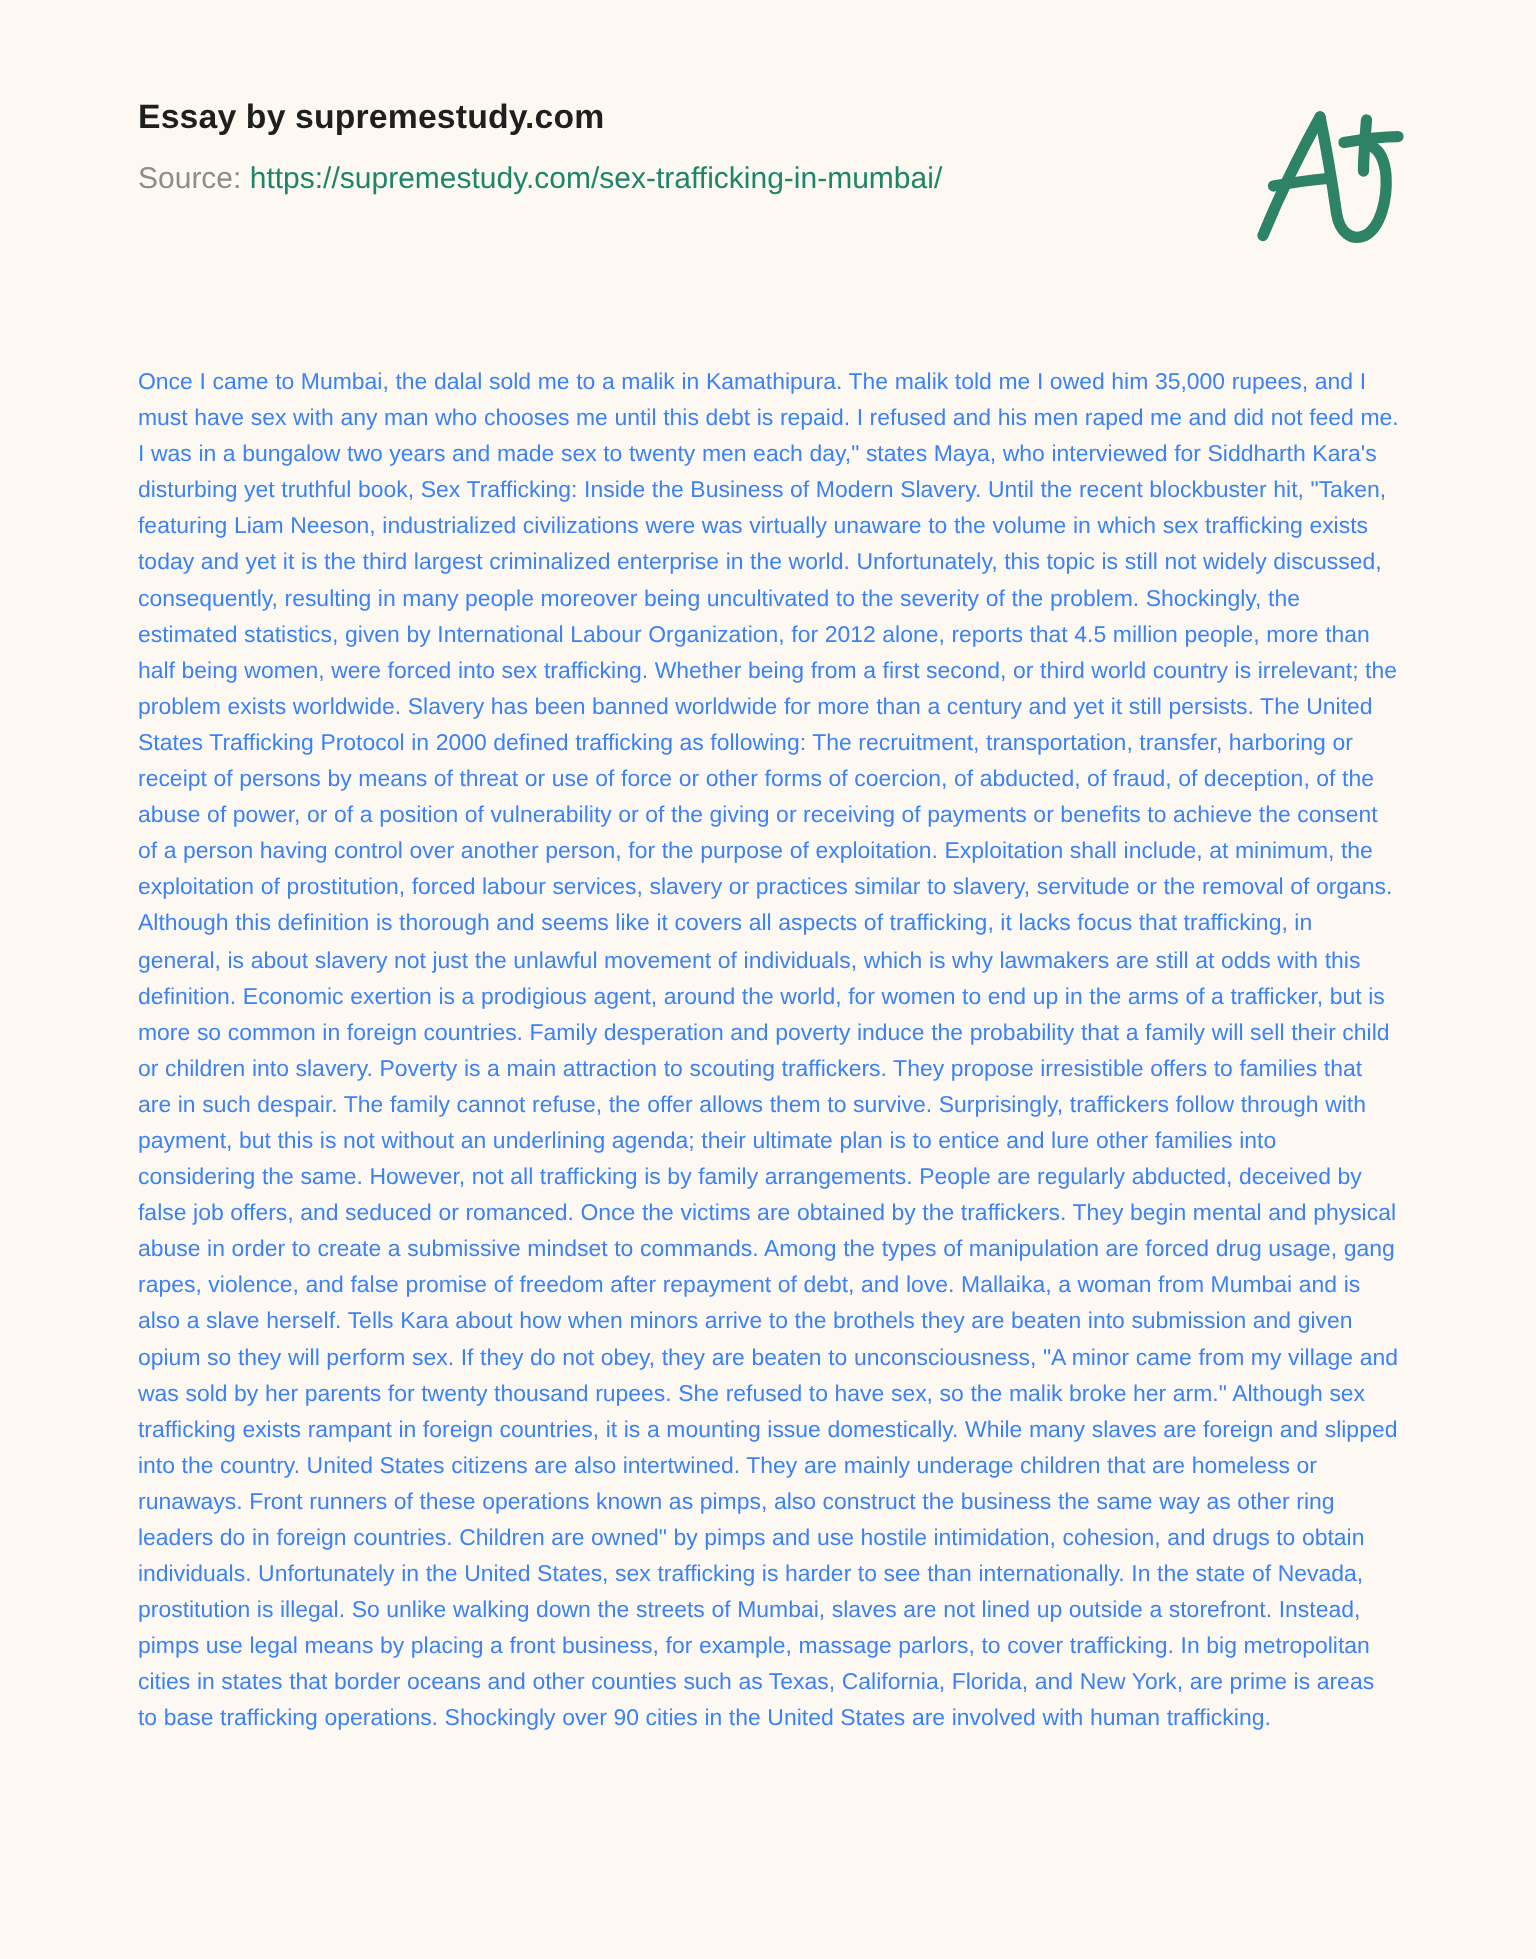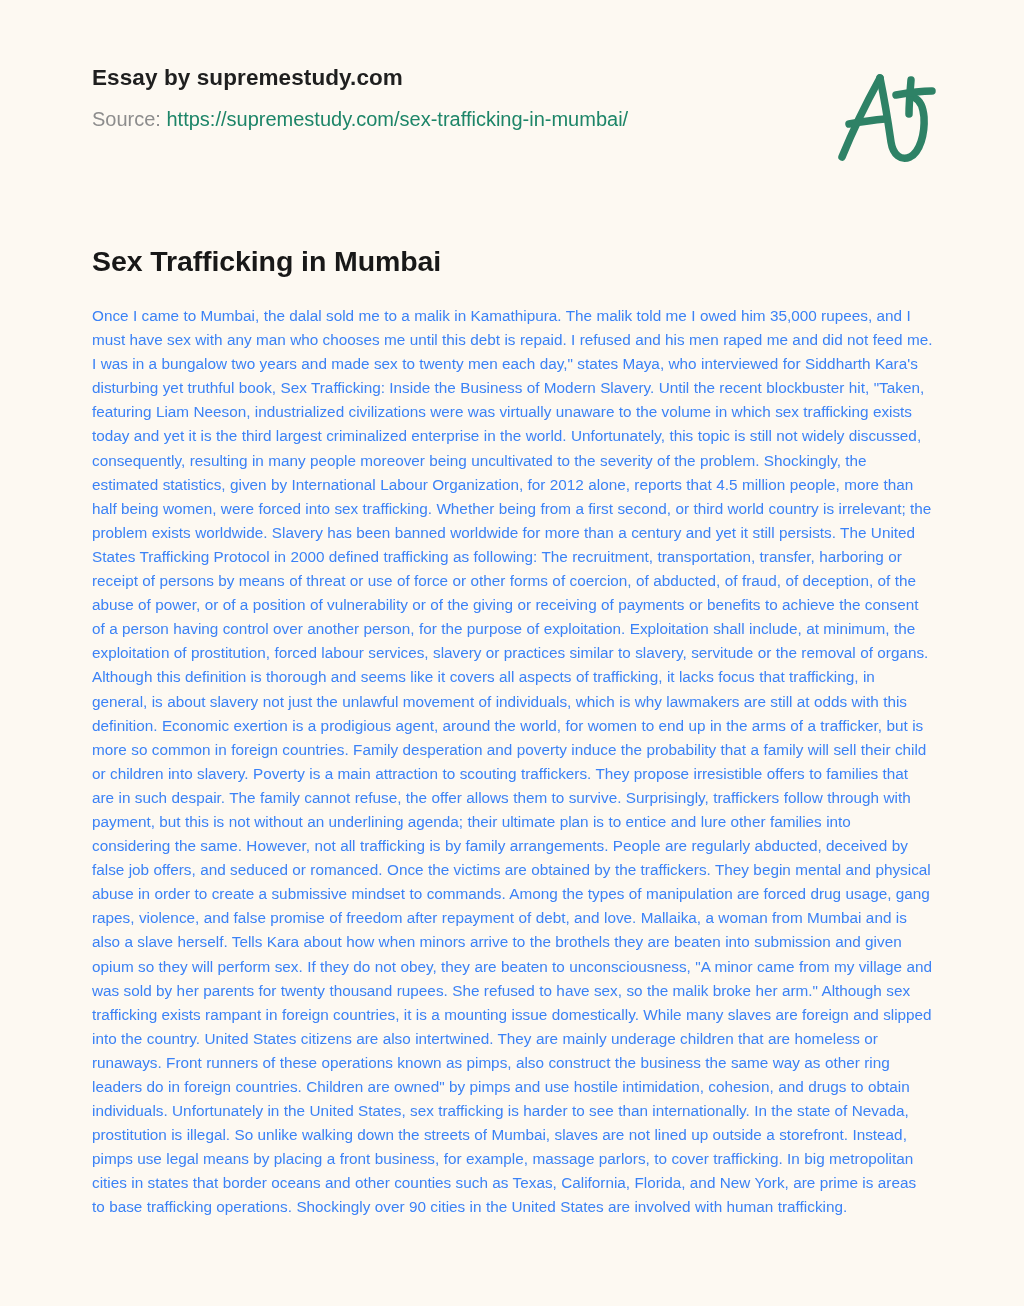--- a/index.html
+++ b/index.html
@@ -125,17 +125,16 @@
         <path d="M22 62 C 33 60, 46 58, 58 57"></path>
 
         <path d="M84 18 C 83 30, 82 43, 82 52"></path>
 
         <path d="M69 33 C 80 31, 94 29, 105 29"></path>
       </g>
     </svg>
   </div>
 
   <div class="article">
-    <h2 class="article-title">Sex Trafficking in Mumbai</h2>
     <p class="article-body">Once I came to Mumbai, the dalal sold me to a malik in Kamathipura. The malik told me I owed him 35,000 rupees, and I must have sex with any man who chooses me until this debt is repaid. I refused and his men raped me and did not feed me. I was in a bungalow two years and made sex to twenty men each day," states Maya, who interviewed for Siddharth Kara's disturbing yet truthful book, Sex Trafficking: Inside the Business of Modern Slavery. Until the recent blockbuster hit, "Taken, featuring Liam Neeson, industrialized civilizations were was virtually unaware to the volume in which sex trafficking exists today and  yet it is the third largest criminalized enterprise in the world. Unfortunately, this topic is still not widely discussed, consequently, resulting in many people moreover being uncultivated to the severity of the problem. Shockingly, the estimated statistics, given by International Labour Organization, for 2012 alone, reports that 4.5 million people, more than half being women, were forced into sex trafficking. Whether being from a first second, or third world country is irrelevant; the problem exists worldwide. Slavery has been banned worldwide for more than a century and yet it still persists. The United States Trafficking Protocol in 2000 defined trafficking as following: The recruitment, transportation, transfer, harboring or receipt of persons by means of threat or use of force or other forms of coercion, of abducted, of fraud, of deception, of the abuse of power, or of a position of vulnerability or of the giving or receiving of payments or benefits to achieve the consent of a person having control over another person, for the purpose of exploitation. Exploitation shall include, at minimum, the exploitation of prostitution, forced labour services, slavery or practices similar to slavery, servitude or the removal of organs. Although this definition is thorough and seems like it covers all aspects of trafficking, it lacks focus that trafficking, in general, is about slavery not just the unlawful movement of individuals, which is why lawmakers are still at odds with this definition. Economic exertion is a prodigious agent, around the world, for women to end up in the arms of a trafficker, but is more so common in foreign countries. Family desperation and poverty induce the probability that a family will sell their child or children into slavery. Poverty is a main attraction to scouting traffickers. They propose irresistible offers to families that are in such despair. The family cannot refuse, the offer allows them to survive. Surprisingly, traffickers follow through with payment, but this is not without an underlining agenda; their ultimate plan is to entice and lure other families into considering the same. However, not all trafficking is by family arrangements. People are regularly abducted, deceived by false job offers, and seduced or romanced. Once the victims are obtained by the traffickers. They begin mental and physical abuse in order to create a submissive mindset to commands. Among the types of manipulation are forced drug usage, gang rapes, violence, and false promise of freedom after repayment of debt, and love. Mallaika, a woman from Mumbai and is also a slave herself. Tells Kara about how when minors arrive to the brothels they are beaten into submission and given opium so they will perform sex. If they do not obey, they are beaten to unconsciousness, "A minor came from my village and was sold by her parents for twenty thousand rupees. She refused to have sex, so the malik broke her arm." Although sex trafficking exists rampant in foreign countries, it is a mounting issue domestically. While many slaves are foreign and slipped into the country. United States citizens are also intertwined. They are mainly underage children that are homeless or runaways. Front runners of these operations known as pimps, also construct the business the same way as other ring leaders do in foreign countries. Children are owned" by pimps and use hostile intimidation, cohesion, and drugs to obtain individuals. Unfortunately in the United States, sex trafficking is harder to see than internationally. In the state of Nevada, prostitution is illegal. So unlike walking down the streets of Mumbai, slaves are not lined up outside a storefront. Instead, pimps use legal means by placing a front business, for example, massage parlors, to cover trafficking. In big metropolitan cities in states that border oceans and other counties such as Texas, California, Florida, and New York, are prime is areas to base trafficking operations. Shockingly over 90 cities in the United States are involved with human trafficking.</p>
   </div>
 
 </div>
 
 </body></html>

